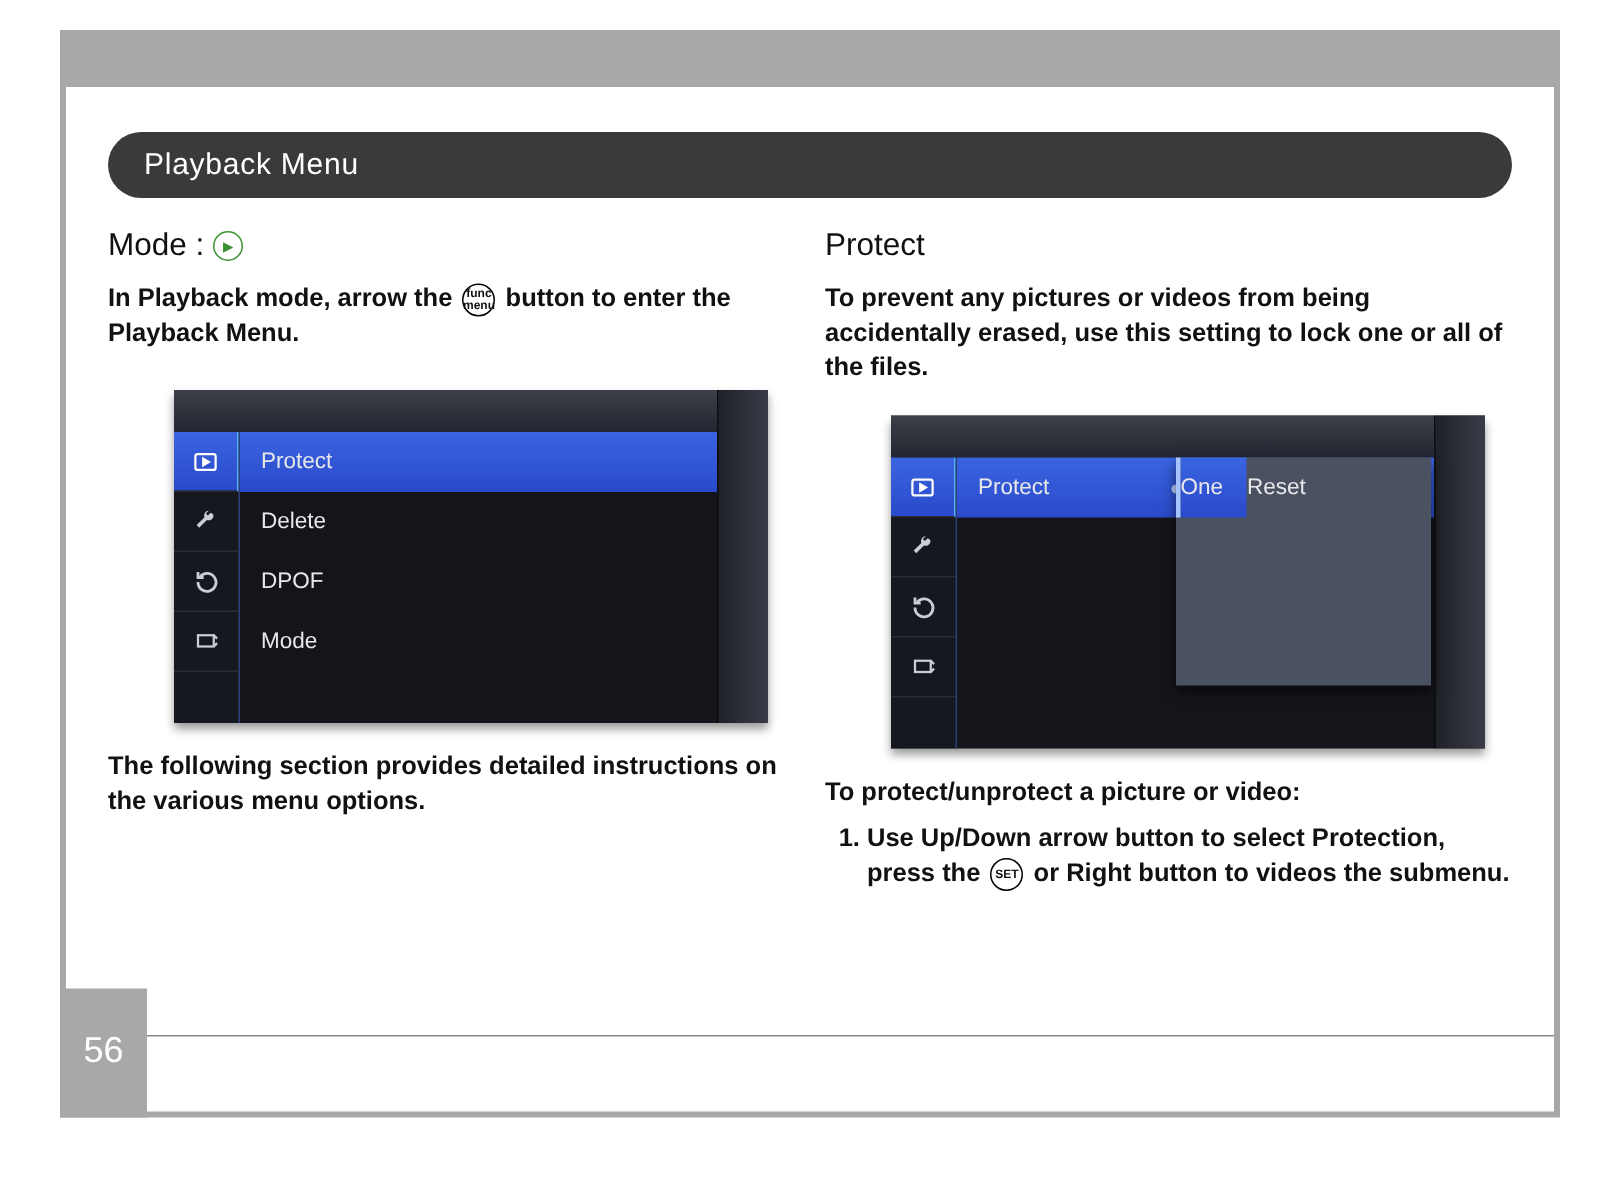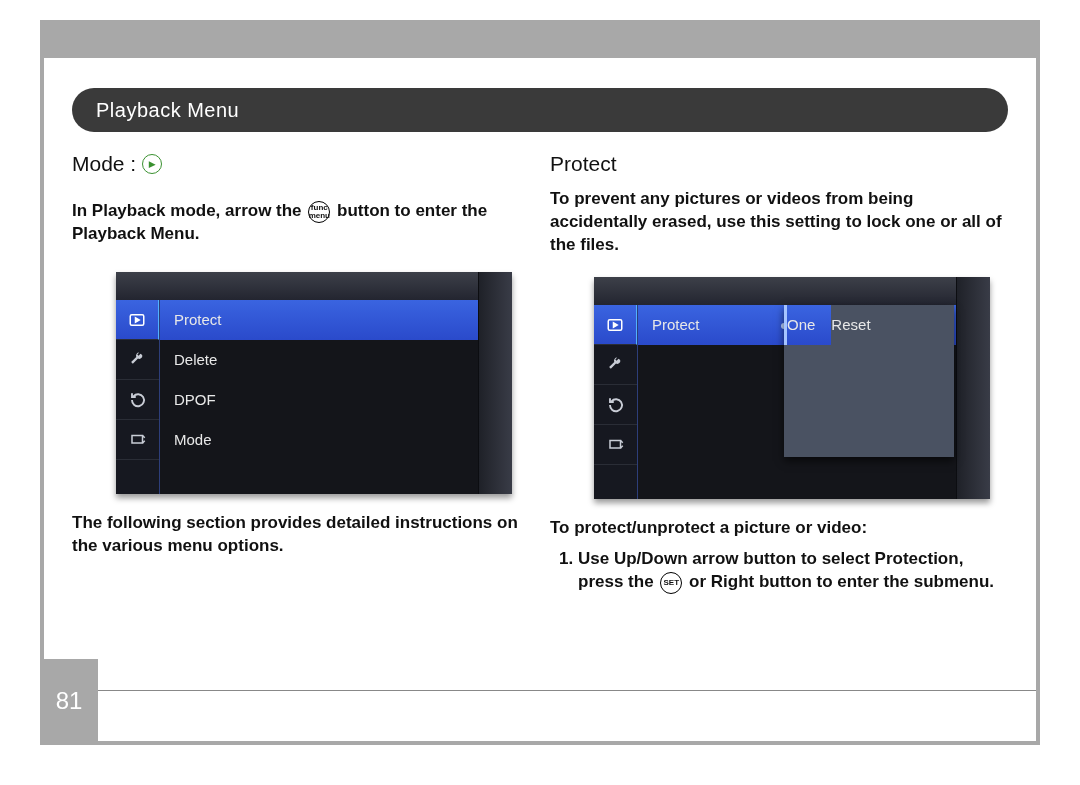--- a/index.html
+++ b/index.html
@@ -60,21 +60,21 @@
   }
   .columns {
     position: absolute;
     left: 28px; right: 28px;
     top: 126px;
     bottom: 100px;
     display: flex;
     gap: 20px;
   }
   .col { flex: 1; font-size: 17px; line-height: 1.35; }
-  .mode-line { font-size: 21px; margin-bottom: 22px; display:flex; align-items:center; gap:6px;text-align:center; }
+  .mode-line { font-size: 21px; margin-bottom: 10px; display:flex; align-items:center; gap:6px;text-align:center; }
   .mode-icon {
     display:inline-flex; width:20px; height:20px; border:1.5px solid #3a9130;
     border-radius:50%; align-items:center; justify-content:center;
     font-size:9px; color:#3a9130;
   }
   .intro { font-weight:700; margin-bottom: 8px; }
   ol.steps { list-style: decimal; padding-left: 28px; font-weight:700; }
   ol.steps li { margin-bottom: 6px; }
   .inline-icon {
     display:inline-flex; width:22px; height:22px; border:1.5px solid #000;
@@ -251,23 +251,23 @@
         <div class="scroll-bead"></div>
         <div class="submenu">
           <div class="item sel">One</div>
           <div class="item">Reset</div>
         </div>
       </div>
 
       <p class="para" style="margin-top:18px;">To protect/unprotect a picture or video:</p>
       <ol class="steps">
         <li>
-          <span>Use Up/Down arrow button to select Protection, press the </span><span class="inline-icon">SET</span><span> or Right button to enter the submenu.</span>
+          <span>Use Up/Down arrow button to select Protection, press the </span><span class="inline-icon">SET</span><span> or Right button to videos the submenu.</span>
         </li>
       </ol>
     </div>
   </div>
 
   <div class="footer-line"></div>
   <div class="page-num-box">
-    <span>81</span>
+    <span>56</span>
   </div>
 </div>
 
 </body></html>

